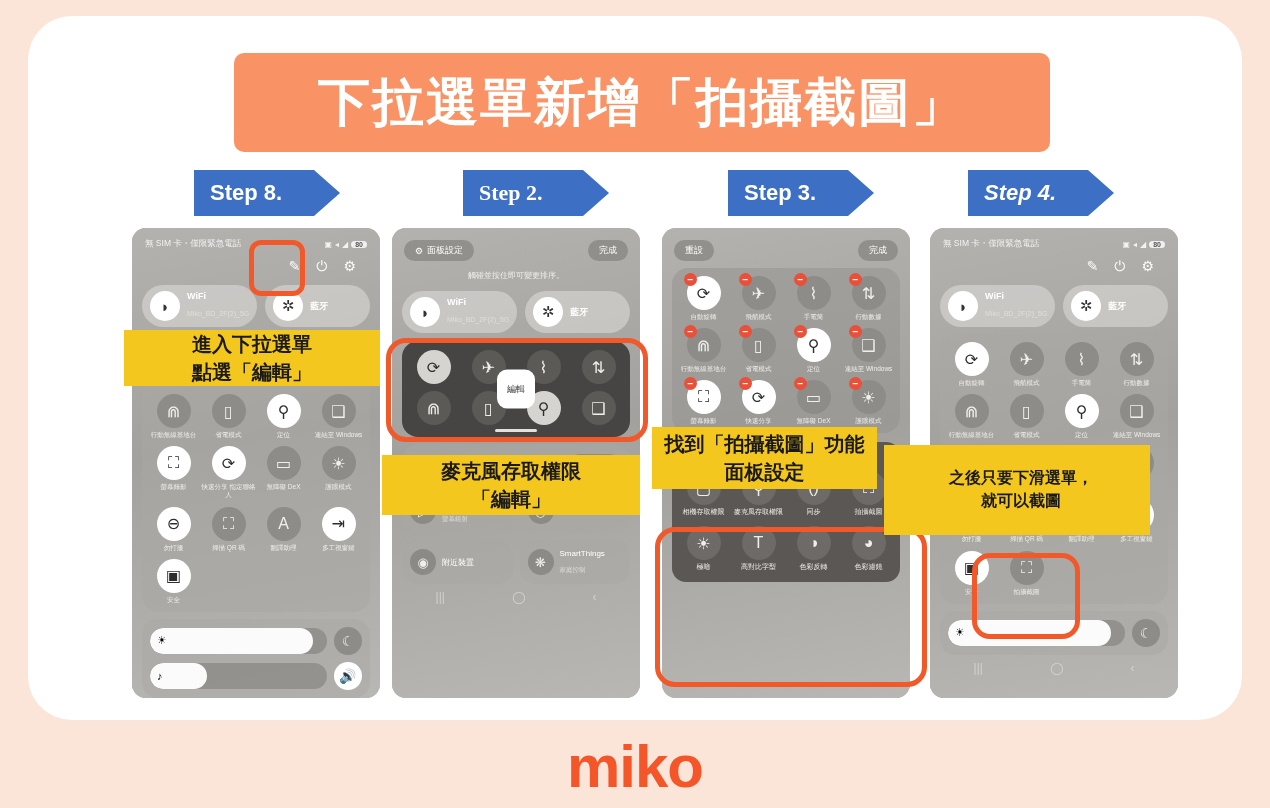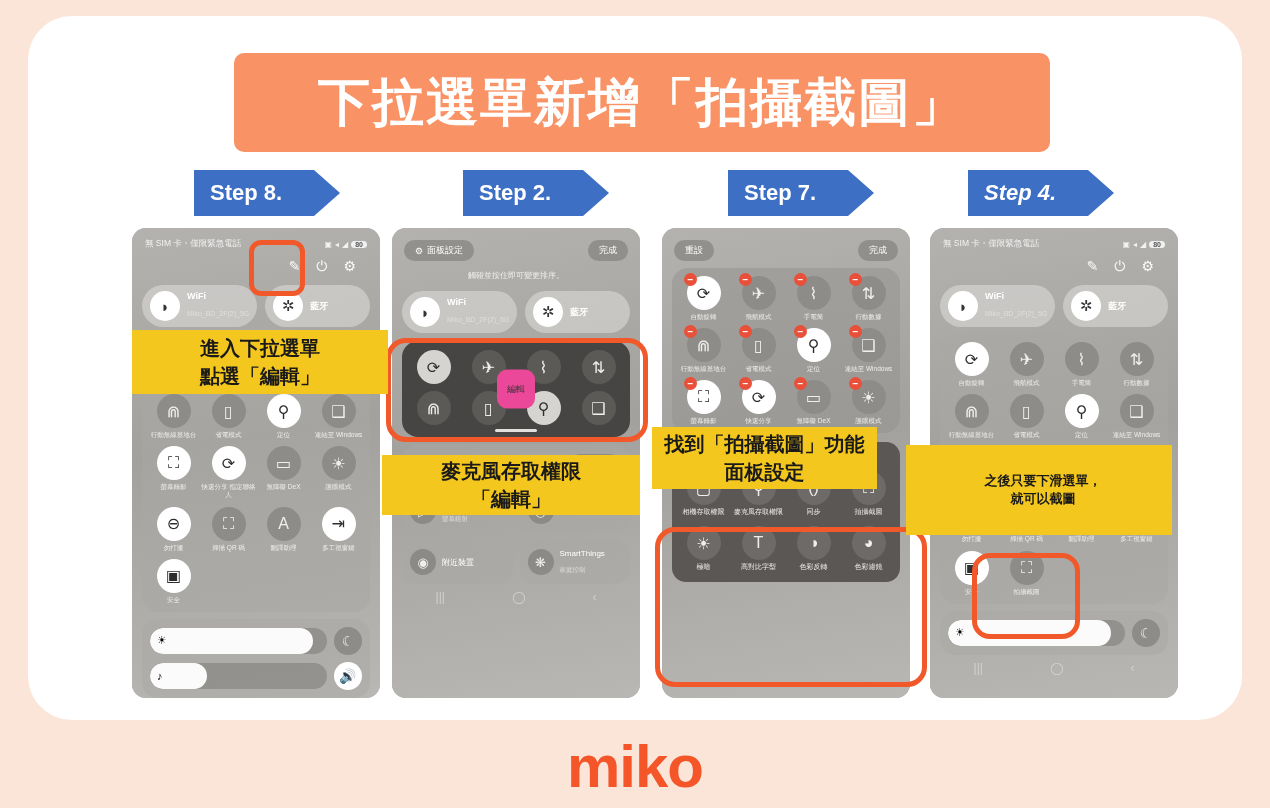--- a/index.html
+++ b/index.html
@@ -36,21 +36,21 @@
     display: flex; align-items: center; padding-left: 16px;
     font-size: 22px; font-weight: bold;
   }
   .step-tag::after {
     content: ""; position: absolute; left: 120px; top: 0;
     width: 0; height: 0;
     border-top: 23px solid transparent;
     border-bottom: 23px solid transparent;
     border-left: 26px solid #3d6fc4;
   }
-  .s1 { left: 194px; } .s2 { left: 463px; }
+  .s1 { left: 194px; } .s2 { left: 463px; font-family: Liberation Serif, serif; }
   .s3 { left: 728px; } .s4 { left: 968px; font-style: italic; }
 
   
   .phone {
     position: absolute; top: 228px;
     width: 248px; height: 470px;
     border-radius: 14px; overflow: hidden;
     background: #a9a7a4;
   }
   .p1 { left: 132px; } .p2 { left: 392px; }
@@ -161,21 +161,21 @@
   .darkpanel {
     background: #474543; border-radius: 16px;
     padding: 9px 4px 12px 4px; position: relative;
     display: grid; grid-template-columns: repeat(4,1fr); row-gap: 7px;
   }
   .darkpanel .ic { background: #5c5a57; }
   .darkpanel .tile.on .ic { background: #d6d4d0; color: #2e2e2e; }
   .editpill {
     position: absolute; left: 50%; top: 50%;
     transform: translate(-50%,-50%);
-    background: #ec4899; color: #333; font-size: 9px;
+    background: #ffffff; color: #333; font-size: 9px;
     padding: 13px 10px; border-radius: 10px; z-index: 4;
   }
   .grabber {
     position: absolute; bottom: 5px; left: 50%;
     transform: translateX(-50%);
     width: 42px; height: 3px; border-radius: 2px; background: #e3e1dd;
   }
 
   .availpanel {
     background: #5a5754; border-radius: 14px; padding: 8px 4px 10px 4px;
@@ -223,24 +223,24 @@
   .rb3 { left: 655px; top: 527px; width: 272px; height: 160px; border-radius: 20px; }
   .rb4 { left: 972px; top: 553px; width: 108px; height: 86px; border-radius: 18px; }
 
   
   .callout {
     position: absolute; background: #f4c71e; z-index: 25;
     display: flex; flex-direction: column; align-items: center;
     justify-content: center; color: #1a1a1a; font-weight: bold;
   }
   .callout div { white-space: nowrap; }
-  .c1 { left: 124px; top: 330px; width: 256px; height: 64px; font-size: 20px; line-height: 1.42; margin-left: 8px; }
+  .c1 { left: 124px; top: 330px; width: 256px; height: 56px; font-size: 20px; line-height: 1.42; }
   .c2 { left: 382px; top: 455px; width: 258px; height: 60px; font-size: 20px; line-height: 1.42; }
   .c3 { left: 652px; top: 427px; width: 225px; height: 62px; font-size: 20px; line-height: 1.42; }
-  .c4 { left: 906px; top: 445px; width: 266px; height: 90px; font-size: 13px; line-height: 1.42; padding-left: 8px; }
+  .c4 { left: 884px; top: 445px; width: 266px; height: 90px; font-size: 16px; line-height: 1.42; padding-left: 8px; }
 
   
   .logo {
     position: absolute; left: 0; right: 0; top: 732px;
     text-align: center; color: #f4562a;
     font-size: 60px; font-weight: bold; letter-spacing: -1px;
   }
 </style>
 </head>
 <body>
@@ -251,21 +251,21 @@
   <div class="title-text">下拉選單新增「拍攝截圖」</div>
 </div>
 
 <div class="step-tag s1">
     <span>Step 8.</span>
   </div>
 <div class="step-tag s2">
     <span>Step 2.</span>
   </div>
 <div class="step-tag s3">
-    <span>Step 7.</span>
+    <span>Step 3.</span>
   </div>
 <div class="step-tag s4">
     <span>Step 4.</span>
   </div>
 
 <div class="phone p1">
   <div class="scr">
     <div class="statusbar">
       <span>無 SIM 卡・僅限緊急電話</span>
       <span class="sb-icons">

